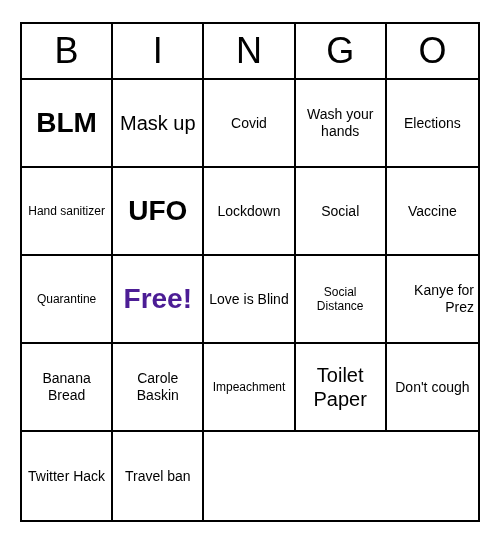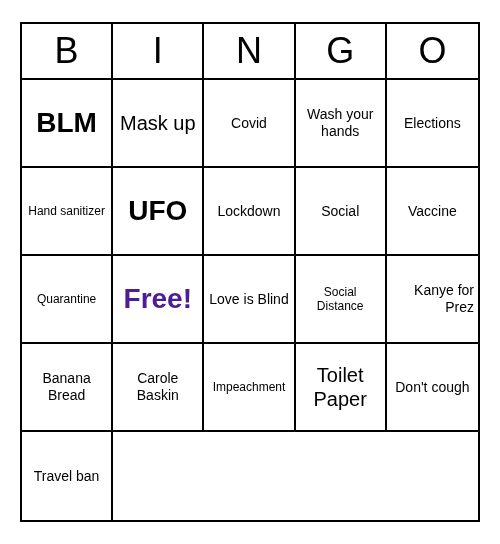--- a/index.html
+++ b/index.html
@@ -139,16 +139,19 @@
       <div class="bingo-cell">
         <span class="cell-small">Impeachment</span>
       </div>
       <div class="bingo-cell">
         <span class="cell-medium">Toilet Paper</span>
       </div>
       <div class="bingo-cell">
         <span>Don't cough</span>
       </div>
       <div class="bingo-cell">
+        <span>Twitter Hack</span>
+      </div>
+      <div class="bingo-cell">
         <span>Travel ban</span>
       </div>
     </div>
 </div>
 
 </body></html>

